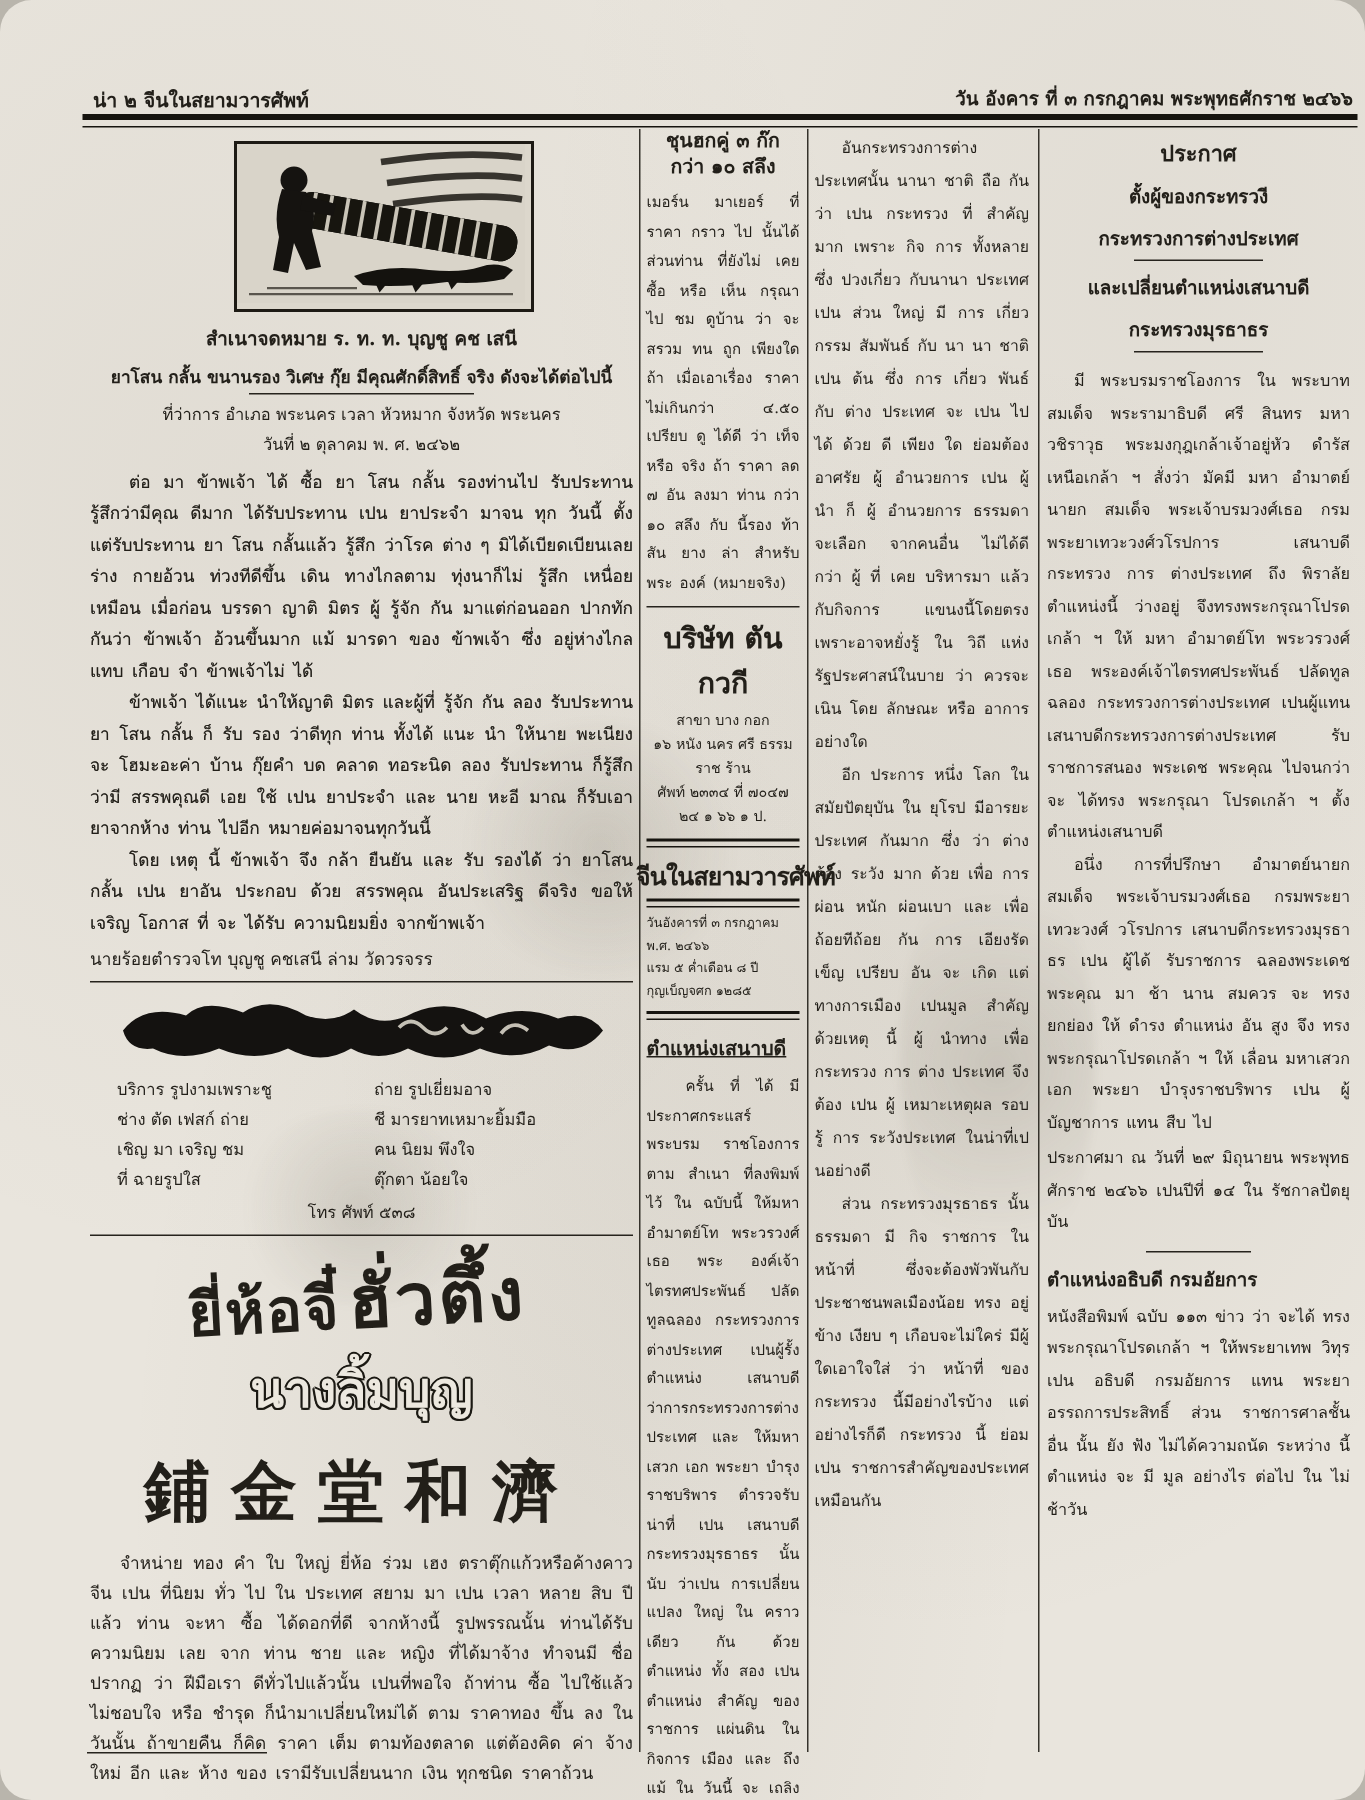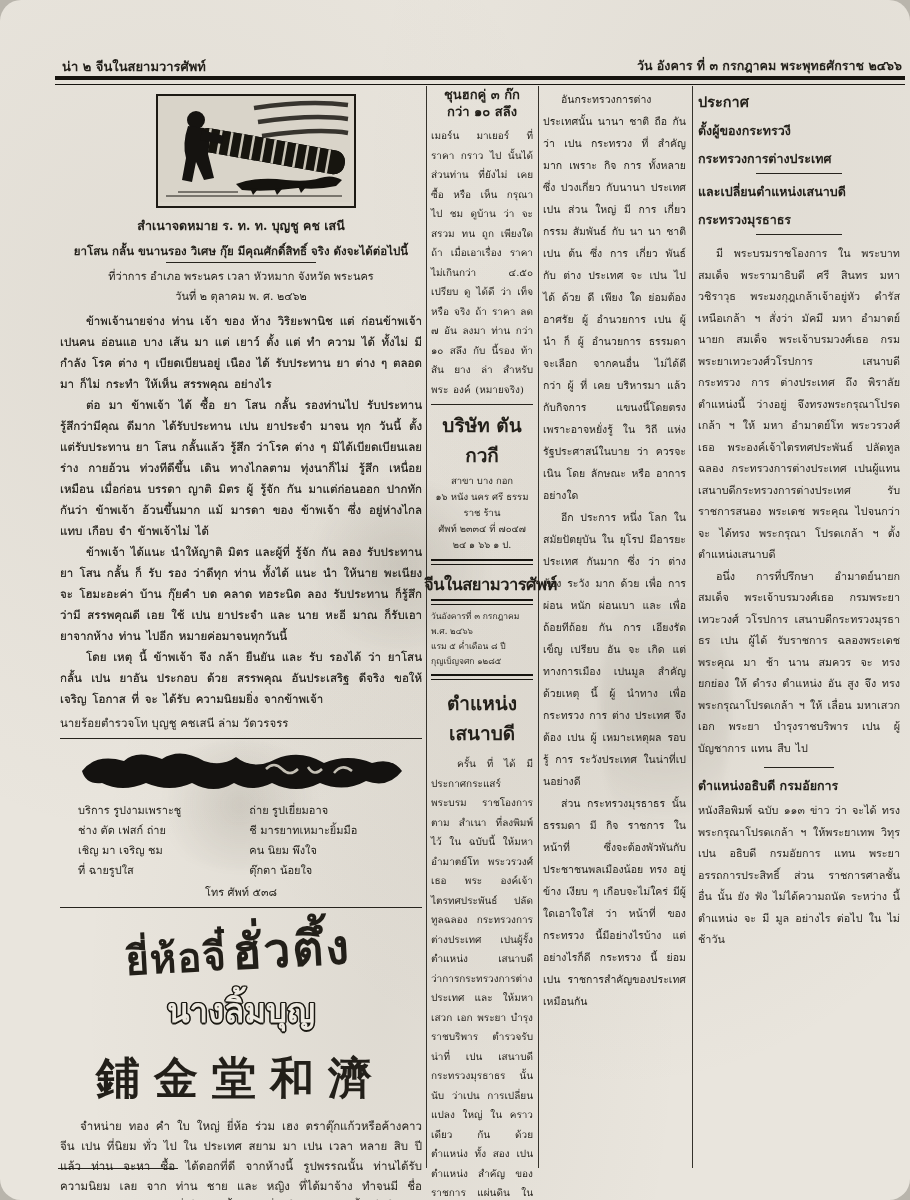--- a/index.html
+++ b/index.html
@@ -67,29 +67,29 @@
   .c2-headline{font-size:13px;font-weight:bold;text-align:center;line-height:17px;
     font-family:"DejaVu Sans","Liberation Sans",sans-serif;}
   .c2-body{font-size:10px;line-height:19.5px;text-align:justify;word-spacing:1.5px;}
   .company-name{font-size:19px;font-weight:bold;text-align:center;margin:5px 0 3px;
     font-family:"DejaVu Sans","Liberation Sans",sans-serif;}
   .company-line{font-size:9.5px;text-align:center;line-height:16px;}
   .masthead{font-size:16.5px;font-weight:bold;text-align:center;margin:6px 0 2px;-webkit- ;
     letter-spacing:-.5px;white-space:nowrap;margin-left:-7px;width:116px;
     font-family:"DejaVu Sans","Liberation Sans",sans-serif;}
   .dateline{font-size:8.5px;text-align:left;line-height:15px;}
-  .c2-headline2{font-size:19px;font-weight:bold;text-align:center;margin:8px 0 6px;
-    font-family:"DejaVu Sans","Liberation Sans",sans-serif;}
+  .c2-headline2{font-size:13px;font-weight:bold;text-align:left;margin:8px 0 6px;
+    font-family:"DejaVu Sans","Liberation Sans",sans-serif;text-decoration:underline;}
   
   .col3{position:absolute;left:543px;top:88px;width:143px;}
   .c3-body{font-size:10.5px;line-height:22px;text-align:justify;word-spacing:1.5px;}
   .c3-body p{text-indent:18px;}
   
   .col4{position:absolute;left:698px;top:90px;width:202px;}
-  .c4-head{font-weight:bold;
+  .c4-head{font-weight:bold;text-align:center;
     font-family:"DejaVu Sans","Liberation Sans",sans-serif;}
   .c4-h1{font-size:14.5px;margin-bottom:8px;}
   .c4-h{font-size:12.5px;margin-top:8px;}
   .c4-underline{width:86px;margin:4px auto 0;border-top:1.5px solid #26231d;}
   .c4-body{font-size:10.8px;line-height:21.5px;text-align:justify;word-spacing:1.5px;margin-top:8px;}
   .c4-body p{text-indent:18px;}
   .c4-closing{font-size:10.8px;line-height:21.5px;text-align:justify;word-spacing:1.5px;margin-top:2px;}
   .c4-rule{width:70px;margin:8px auto;border-top:1.5px solid #26231d;}
   .c4-h6{font-size:12.5px;font-weight:bold;margin:2px 0 4px;text-align:left;
     font-family:"DejaVu Sans","Liberation Sans",sans-serif;}
@@ -158,21 +158,20 @@
       </svg>
     </div>
 
     <div class="cap cap2">สำเนาจดหมาย ร. ท. ท. บุญชู คช เสนี</div>
     <div class="cap cap1">ยาโสน กลั้น ขนานรอง วิเศษ กุ๊ย มีคุณศักดิ์สิทธิ์ จริง ดังจะได้ต่อไปนี้</div>
     <div class="cap2u"></div>
     <div class="cap capsmall">ที่ว่าการ อำเภอ พระนคร เวลา หัวหมาก จังหวัด พระนคร</div>
     <div class="cap capsmall">วันที่ ๒ ตุลาคม พ. ศ. ๒๔๖๒</div>
 
     <div class="body-text" style="margin-top:6px;">
-      <p class="indent">ข้าพเจ้านายจ่าง ท่าน เจ้า ของ ห้าง วิริยะพานิช แต่ ก่อนข้าพเจ้า เปนคน อ่อนแอ บาง เส้น มา แต่ เยาว์ ตั้ง แต่ ทำ ความ ได้ ทั้งไม่ มีกำลัง โรค ต่าง ๆ เบียดเบียนอยู่ เนือง ได้ รับประทาน ยา ต่าง ๆ ตลอด มา ก็ไม่ กระทำ ให้เห็น สรรพคุณ อย่างไร</p>
       <p class="indent">ต่อ มา ข้าพเจ้า ได้ ซื้อ ยา โสน กลั้น รองท่านไป รับประทาน รู้สึกว่ามีคุณ ดีมาก ได้รับประทาน เปน ยาประจำ มาจน ทุก วันนี้ ตั้ง แต่รับประทาน ยา โสน กลั้นแล้ว รู้สึก ว่าโรค ต่าง ๆ มิได้เบียดเบียนเลย ร่าง กายอ้วน ท่วงทีดีขึ้น เดิน ทางไกลตาม ทุ่งนาก็ไม่ รู้สึก เหนื่อย เหมือน เมื่อก่อน บรรดา ญาติ มิตร ผู้ รู้จัก กัน มาแต่ก่อนออก ปากทัก กันว่า ข้าพเจ้า อ้วนขึ้นมาก แม้ มารดา ของ ข้าพเจ้า ซึ่ง อยู่ห่างไกล แทบ เกือบ จำ ข้าพเจ้าไม่ ได้</p>
       <p class="indent">ข้าพเจ้า ได้แนะ นำให้ญาติ มิตร และผู้ที่ รู้จัก กัน ลอง รับประทานยา โสน กลั้น ก็ รับ รอง ว่าดีทุก ท่าน ทั้งได้ แนะ นำ ให้นาย พะเนียงจะ โฮมะอะค่า บ้าน กุ๊ยคำ บด คลาด ทอระนิด ลอง รับประทาน ก็รู้สึก ว่ามี สรรพคุณดี เอย ใช้ เปน ยาประจำ และ นาย หะอี มาณ ก็รับเอายาจากห้าง ท่าน ไปอีก หมายค่อมาจนทุกวันนี้</p>
       <p class="indent">โดย เหตุ นี้ ข้าพเจ้า จึง กล้า ยืนยัน และ รับ รองได้ ว่า ยาโสน กลั้น เปน ยาอัน ประกอบ ด้วย สรรพคุณ อันประเสริฐ ดีจริง ขอให้ เจริญ โอกาส ที่ จะ ได้รับ ความนิยมยิ่ง จากข้าพเจ้า</p>
     </div>
     <div class="sig">นายร้อยตำรวจโท บุญชู คชเสนี ล่าม วัดวรจรร</div>
 
     <div class="rule"></div>
 
     <div class="studio">
       <svg width="330" height="52" viewBox="0 0 330 52" style="display:block;margin:6px auto 0;">
@@ -250,19 +249,20 @@
     <div class="c4-head c4-h">กระทรวงการต่างประเทศ</div>
     <div class="c4-underline"></div>
     <div class="c4-head c4-h">และเปลี่ยนตำแหน่งเสนาบดี</div>
     <div class="c4-head c4-h">กระทรวงมุรธาธร</div>
     <div class="c4-underline"></div>
 
     <div class="c4-body">
       <p>มี พระบรมราชโองการ ใน พระบาทสมเด็จ พระรามาธิบดี ศรี สินทร มหา วชิราวุธ พระมงกุฎเกล้าเจ้าอยู่หัว ดำรัสเหนือเกล้า ฯ สั่งว่า มัคมี มหา อำมาตย์ นายก สมเด็จ พระเจ้าบรมวงศ์เธอ กรมพระยาเทวะวงศ์วโรปการ เสนาบดี กระทรวง การ ต่างประเทศ ถึง พิราลัย ตำแหน่งนี้ ว่างอยู่ จึงทรงพระกรุณาโปรดเกล้า ฯ ให้ มหา อำมาตย์โท พระวรวงศ์เธอ พระองค์เจ้าไตรทศประพันธ์ ปลัดทูลฉลอง กระทรวงการต่างประเทศ เปนผู้แทนเสนาบดีกระทรวงการต่างประเทศ รับราชการสนอง พระเดช พระคุณ ไปจนกว่า จะ ได้ทรง พระกรุณา โปรดเกล้า ฯ ตั้งตำแหน่งเสนาบดี</p>
       <p>อนึ่ง การที่ปรึกษา อำมาตย์นายก สมเด็จ พระเจ้าบรมวงศ์เธอ กรมพระยาเทวะวงศ์ วโรปการ เสนาบดีกระทรวงมุรธาธร เปน ผู้ได้ รับราชการ ฉลองพระเดชพระคุณ มา ช้า นาน สมควร จะ ทรง ยกย่อง ให้ ดำรง ตำแหน่ง อัน สูง จึง ทรงพระกรุณาโปรดเกล้า ฯ ให้ เลื่อน มหาเสวก เอก พระยา บำรุงราชบริพาร เปน ผู้ บัญชาการ แทน สืบ ไป</p>
     </div>
+    <p class="c4-closing">ประกาศมา ณ วันที่ ๒๙ มิถุนายน พระพุทธศักราช ๒๔๖๖ เปนปีที่ ๑๔ ใน รัชกาลปัตยุบัน</p>
 
     <div class="c4-rule"></div>
     <div class="c4-h6">ตำแหน่งอธิบดี กรมอัยการ</div>
     <p class="c4-closing">หนังสือพิมพ์ ฉบับ ๑๑๓ ข่าว ว่า จะได้ ทรง พระกรุณาโปรดเกล้า ฯ ให้พระยาเทพ วิทุร เปน อธิบดี กรมอัยการ แทน พระยา อรรถการประสิทธิ์ ส่วน ราชการศาลชั้น อื่น นั้น ยัง ฟัง ไม่ได้ความถนัด ระหว่าง นี้ ตำแหน่ง จะ มี มูล อย่างไร ต่อไป ใน ไม่ช้าวัน</p>
   </div>
 
 </div>
 
 </body></html>

